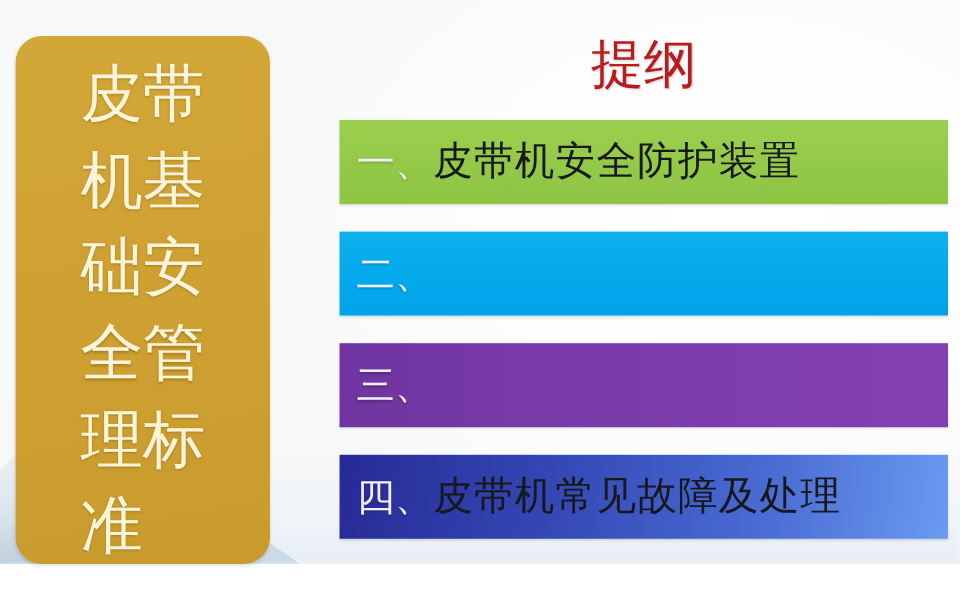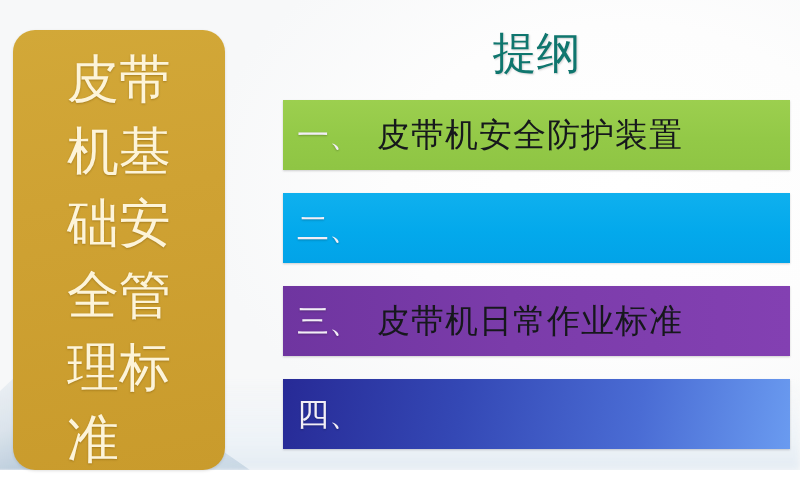--- a/index.html
+++ b/index.html
@@ -99,21 +99,21 @@
 
   
   .outline-title {
     position: absolute;
     left: 283px;
     top: 26px;
     width: 507px;
     text-align: center;
     font-size: 44px;
     line-height: 56px;
-    color: #0f766e;
+    color: #b91c1c;
     text-shadow: 1px 1px 2px rgba(0,0,0,0.18);
     font-family: "Liberation Serif", "DejaVu Serif", serif;
   }
 
   .bars {
     position: absolute;
     left: 283px;
     top: 100px;
     width: 507px;
   }
@@ -138,21 +138,21 @@
     color: #f2eef6;
     margin-left: 14px;
     text-shadow: 0 1px 2px rgba(0,0,0,0.25);
     white-space: nowrap;
     font-family: "Liberation Serif", "DejaVu Serif", serif;
   }
   .bar-text {
     font-size: 33px;
     line-height: 1;
     color: #16181c;
-    margin-left: 16px;
+    margin-left: 0;
     letter-spacing: 1px;
     white-space: nowrap;
     font-family: "Liberation Serif", "DejaVu Serif", serif;
   }
 </style>
 </head>
 <body>
 
 <div class="slide">
 
@@ -190,22 +190,22 @@
       <span class="bar-index">一、</span>
       <span class="bar-text">皮带机安全防护装置</span>
     </div>
 
     <div class="bar bar-2">
       <span class="bar-index">二、</span>
     </div>
 
     <div class="bar bar-3">
       <span class="bar-index">三、</span>
-      <span class="bar-text">皮带机日常作业标准</span>
     </div>
 
     <div class="bar bar-4">
       <span class="bar-index">四、</span>
+      <span class="bar-text">皮带机常见故障及处理</span>
     </div>
 
   </div>
 
 </div>
 
 </body></html>

